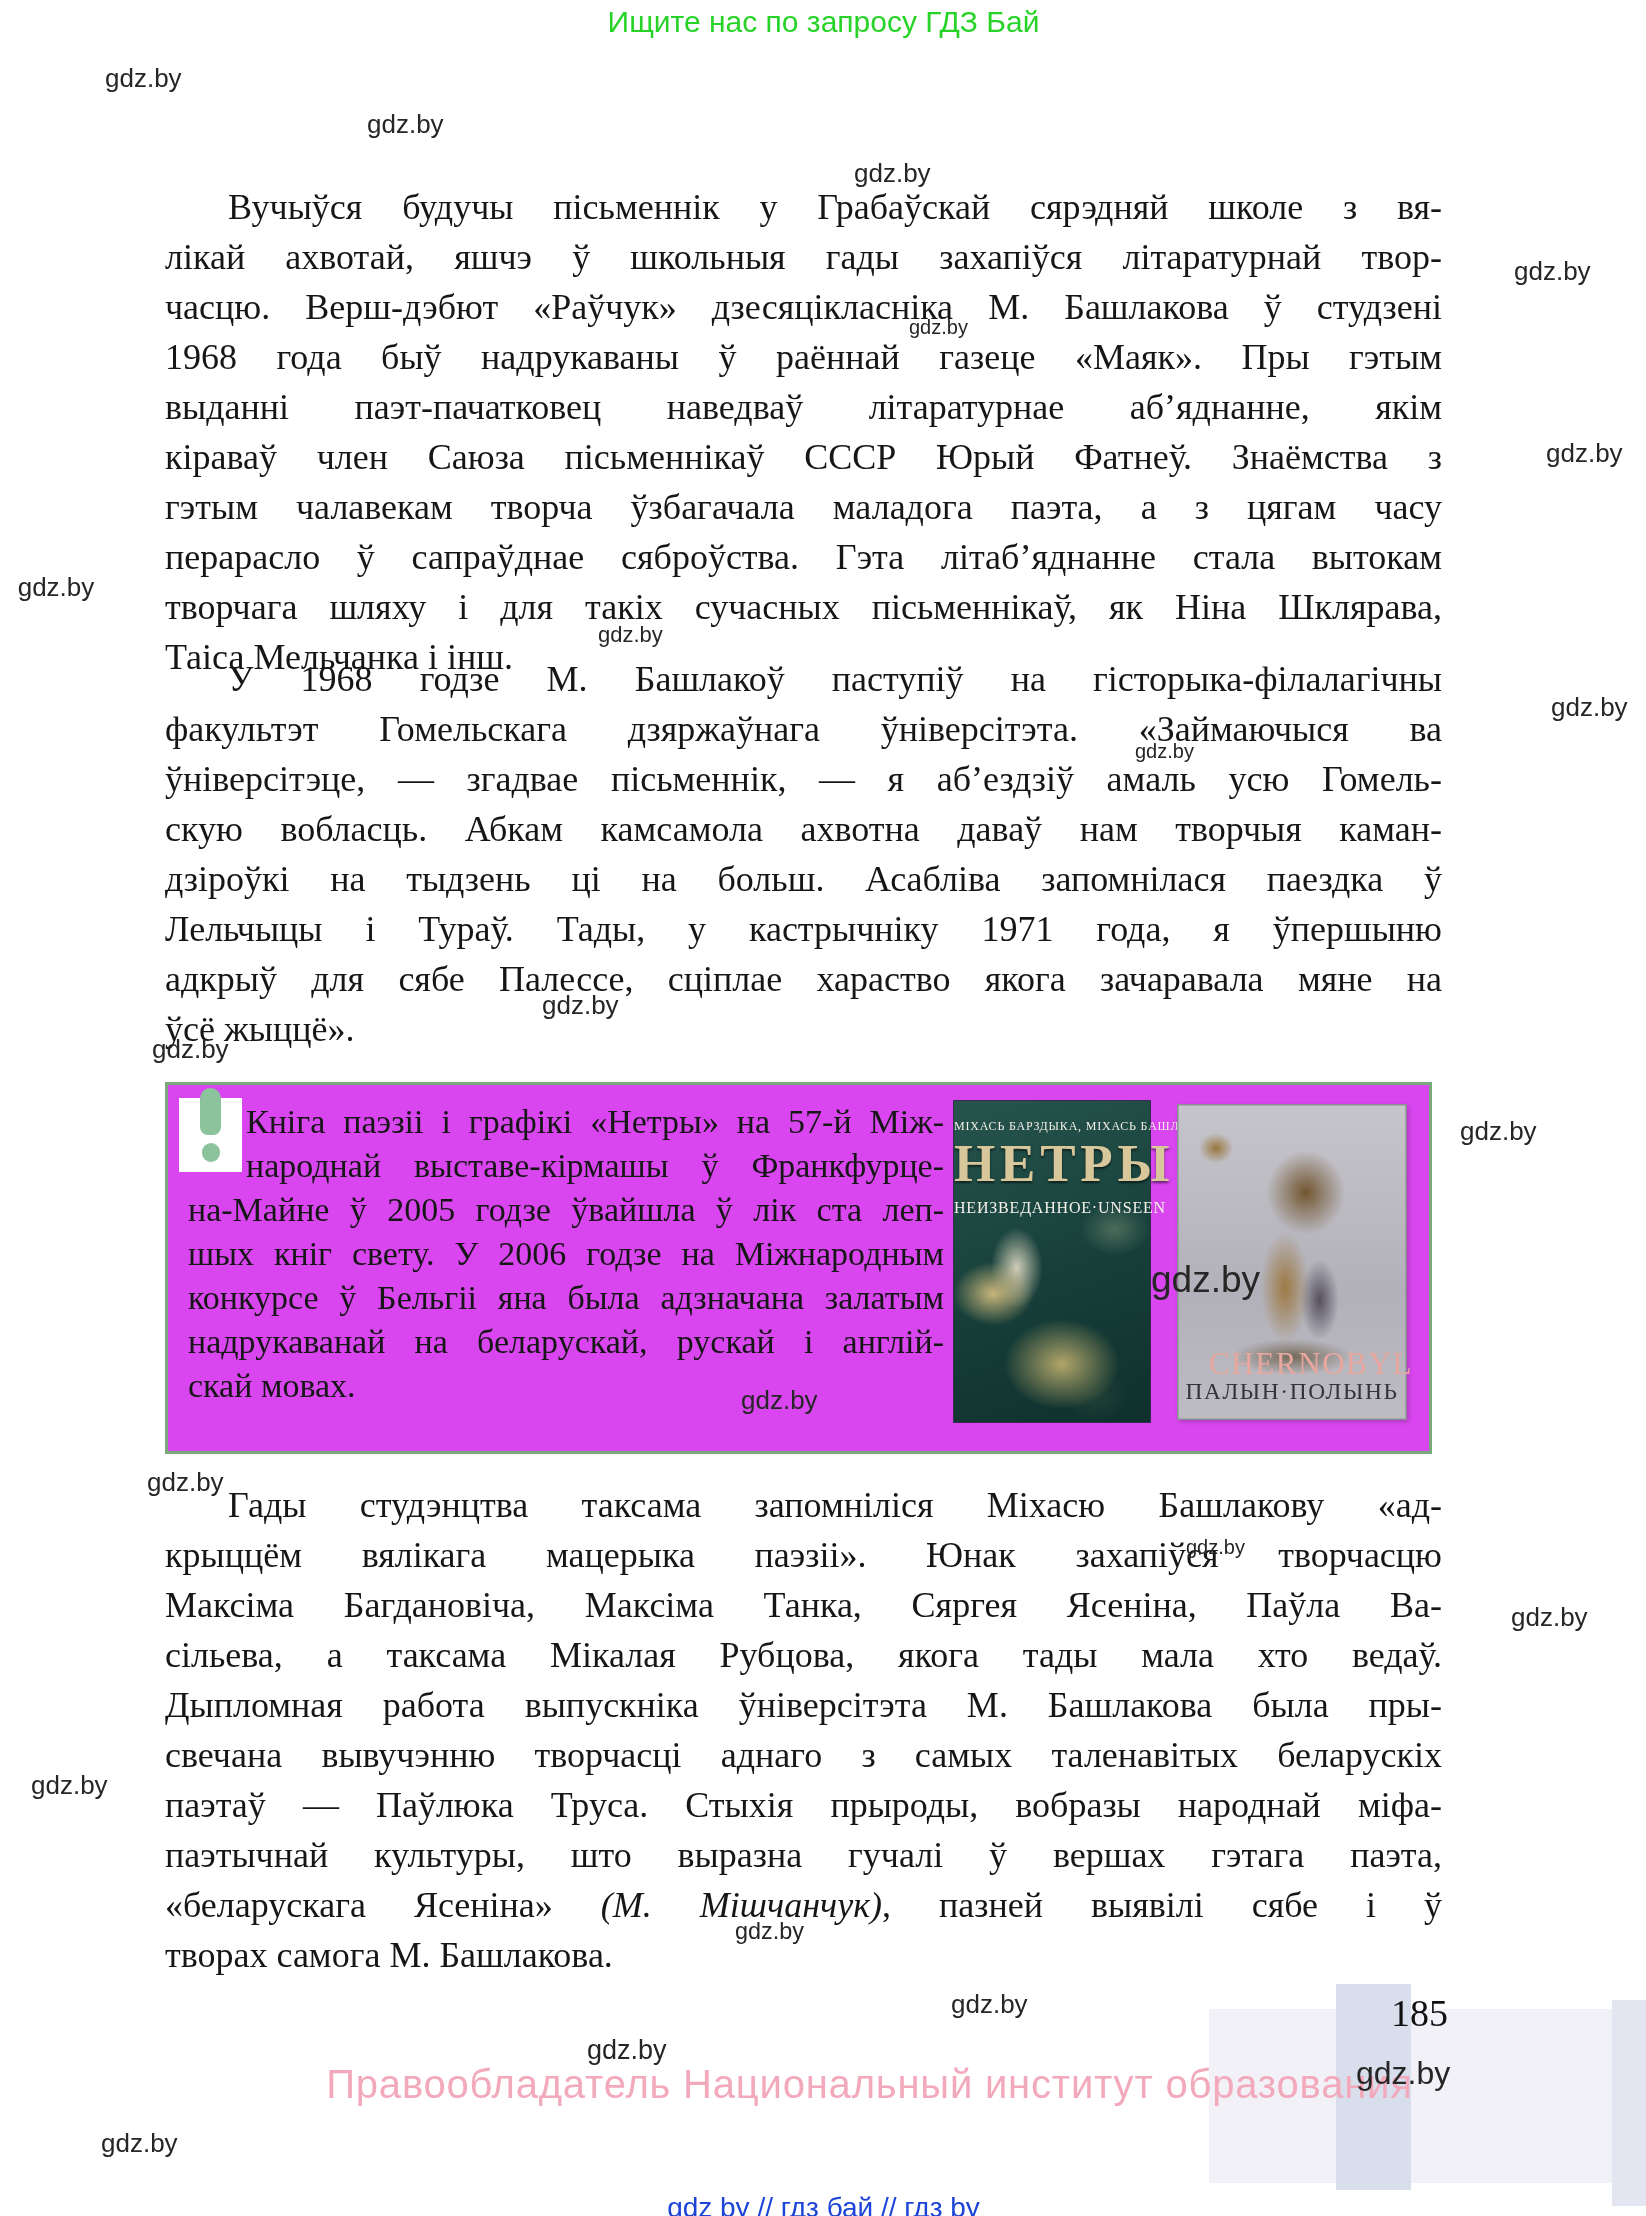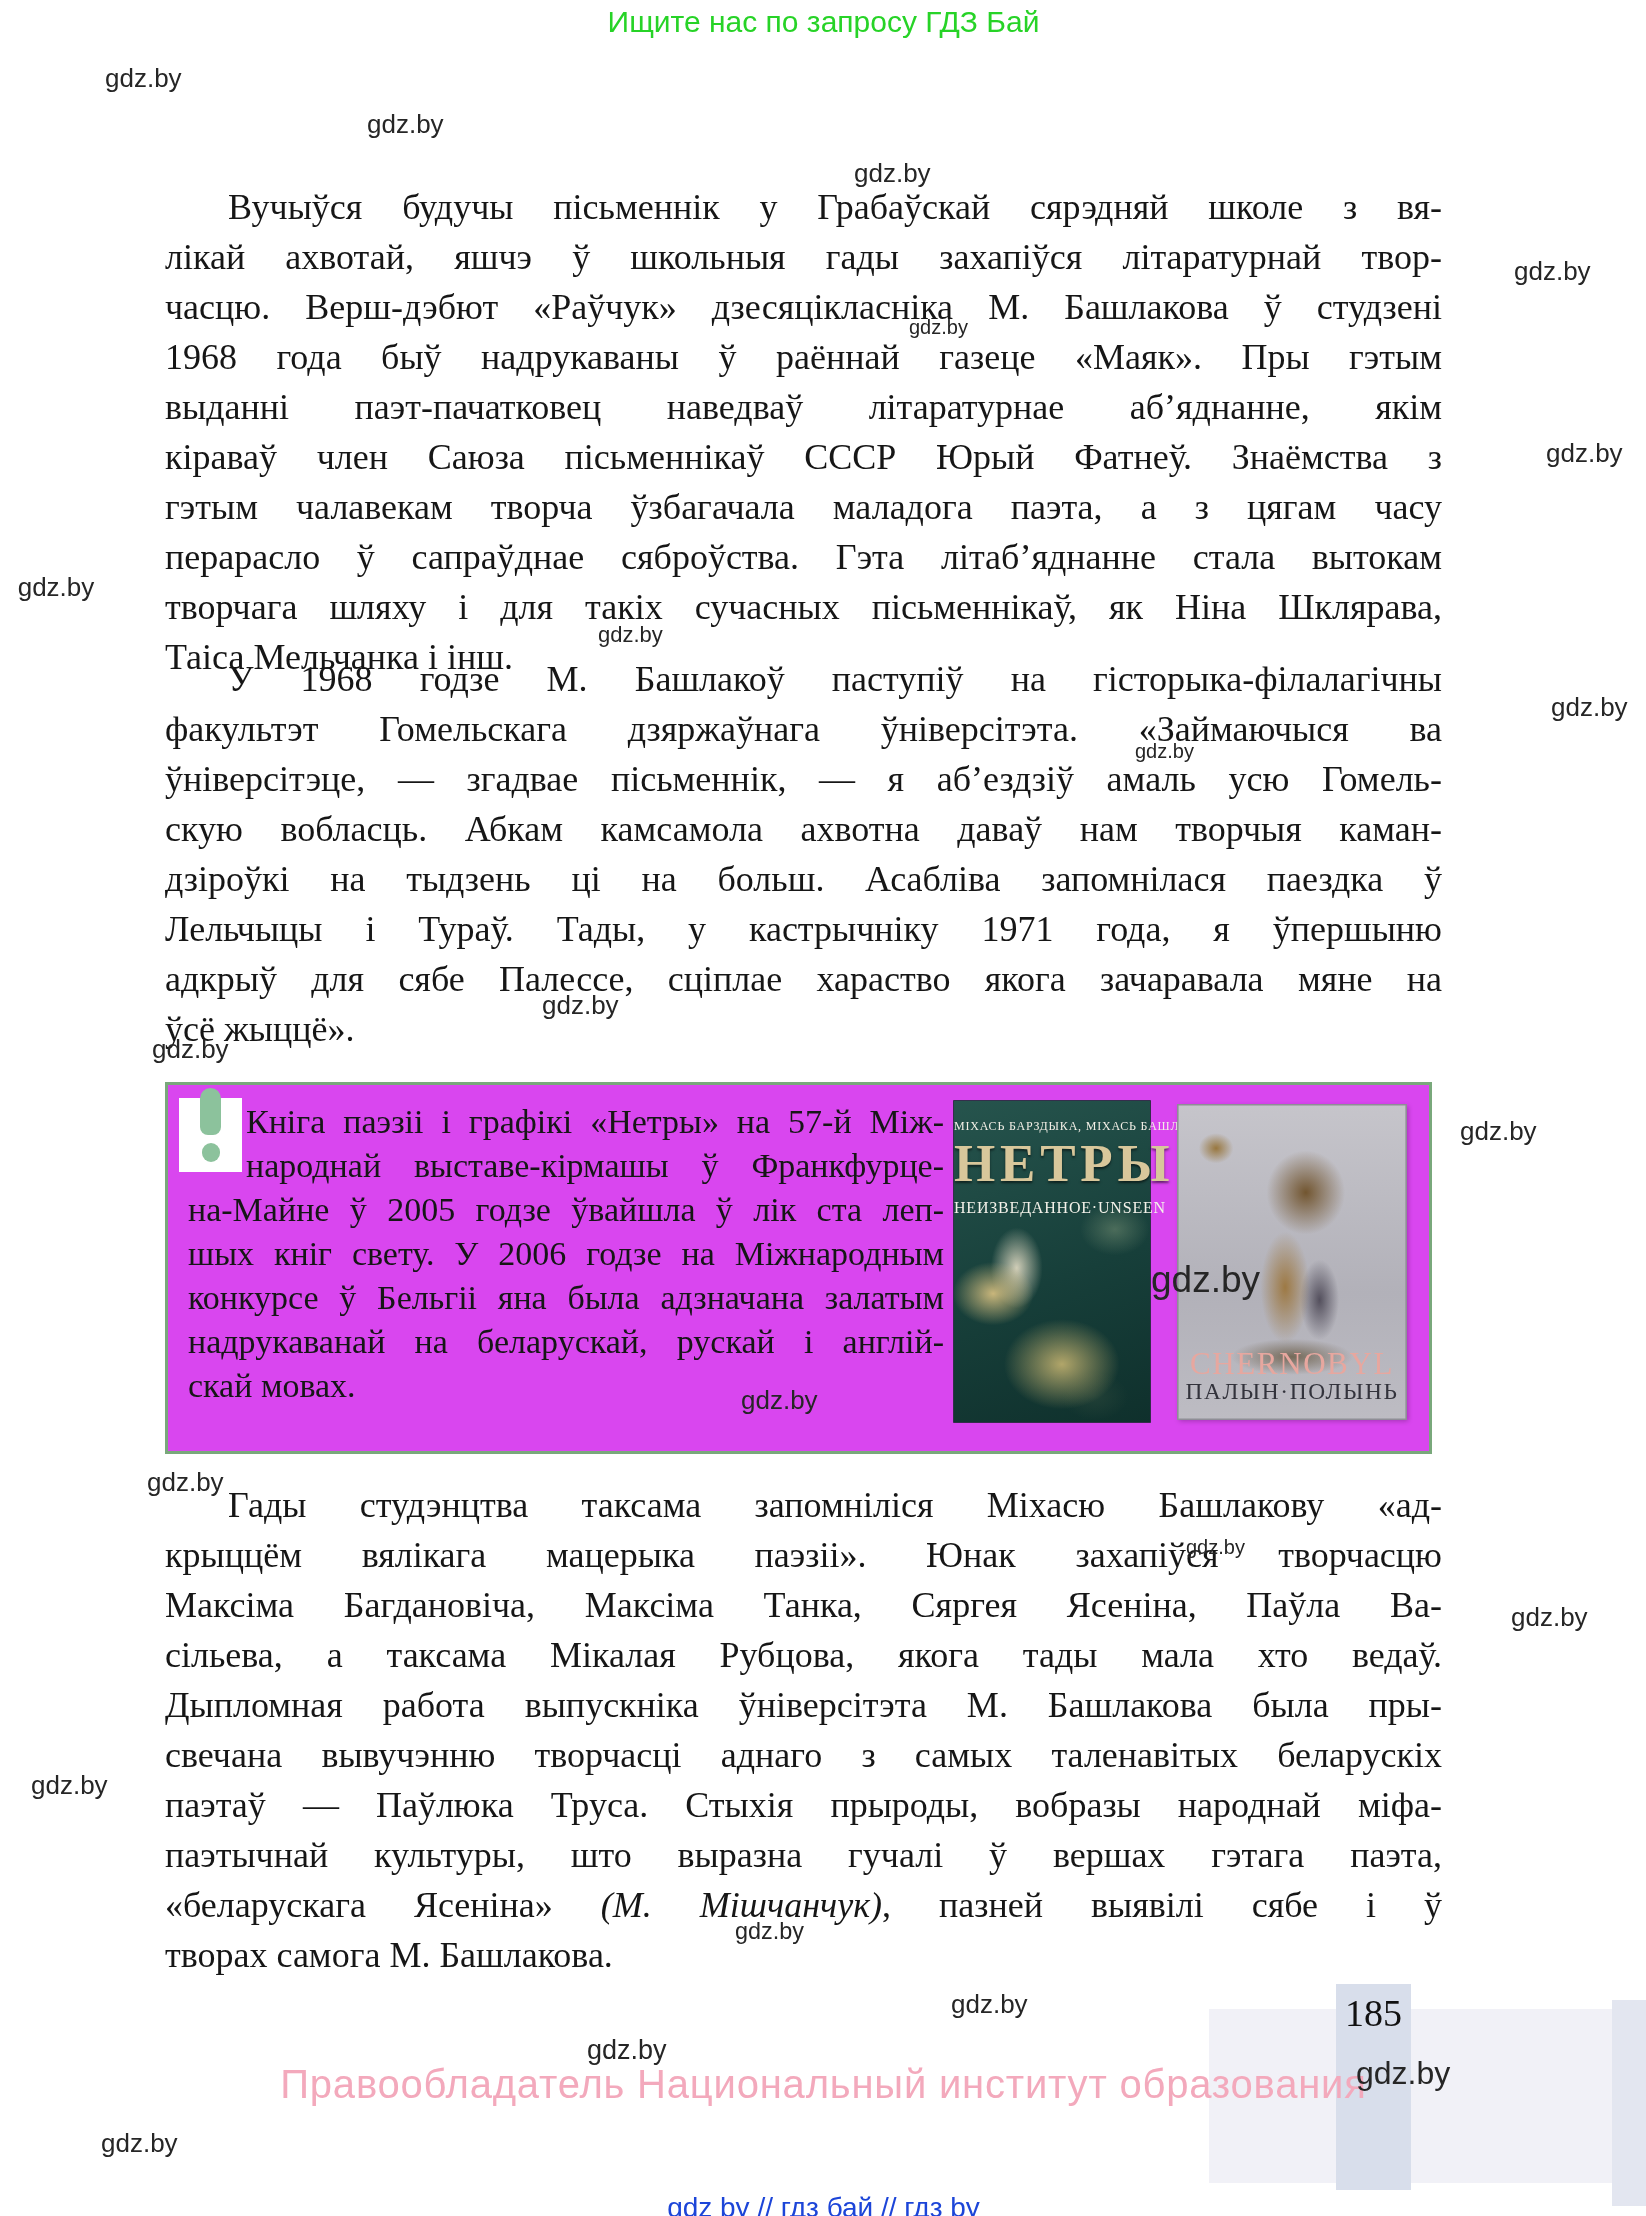--- a/index.html
+++ b/index.html
@@ -52,34 +52,34 @@
   .cover2{left:1009px;top:19.3px;width:230px;height:316px;
     background:
       radial-gradient(ellipse 24px 21px at 17% 14%, rgba(150,115,55,.95), rgba(150,115,55,0) 72%),
       radial-gradient(ellipse 56px 60px at 56% 28%, rgba(110,80,40,.95), rgba(110,80,40,0) 70%),
       radial-gradient(ellipse 34px 77px at 47% 58%, rgba(155,115,55,.9), rgba(155,115,55,0) 72%),
       radial-gradient(ellipse 27px 56px at 62% 62%, rgba(60,55,70,.8), rgba(60,55,70,0) 72%),
       radial-gradient(ellipse 81px 24px at 50% 80%, rgba(95,80,55,.75), rgba(95,80,55,0) 75%),
       linear-gradient(180deg,#c6c5cb,#b2b1b9 60%,#bdbcc3);
     box-shadow:0 0 0 1.6px #8e8e96 inset, 1.6px 2.4px 4.8px rgba(0,0,0,.25);}
   .c2-title{position:absolute;top:242px;left:0;width:100%;text-align:center;color:#e7a79f;
-            font-size:31px;letter-spacing:1.6px;}
+            font-size:31px;letter-spacing:1.6px;padding-left:19px;}
   .c2-sub{position:absolute;top:274px;left:0;width:100%;text-align:center;color:#33333c;
           font-size:23.4px;letter-spacing:1.6px;}
   
   .panel-main{position:absolute;left:1209px;top:2009px;width:438px;height:174px;background:#f1f1f7;}
   .panel-strip{position:absolute;left:1612px;top:2000px;width:35px;height:206px;background:#e3e6f0;}
   .page-col{position:absolute;left:1336px;top:1984px;width:75px;height:206px;background:#d8deeb;}
   .page-number{position:absolute;left:1336px;top:1991px;width:75px;text-align:center;
                font-size:38px;color:#111;}
   .footer-pink{position:absolute;top:2062px;left:0;width:1647px;text-align:center;
                font-family:"Liberation Sans", sans-serif;font-size:40px;letter-spacing:0.8px;color:#f3a9bc;}
   
   .wm{position:absolute;font-family:"Liberation Sans", sans-serif;color:#262626;z-index:30;white-space:nowrap;}
-  .z-top{z-index:25;}
+  .z-top{z-index:25;padding-left:46px;}
 </style>
 </head>
 <body>
 
 <div class="page">
 
   <div class="top-banner">Ищите нас по запросу ГДЗ Бай</div>
 
   <div>
       <span class="wm" style="left: 105px; top: 63px; font-size: 26px;">gdz.by</span>

